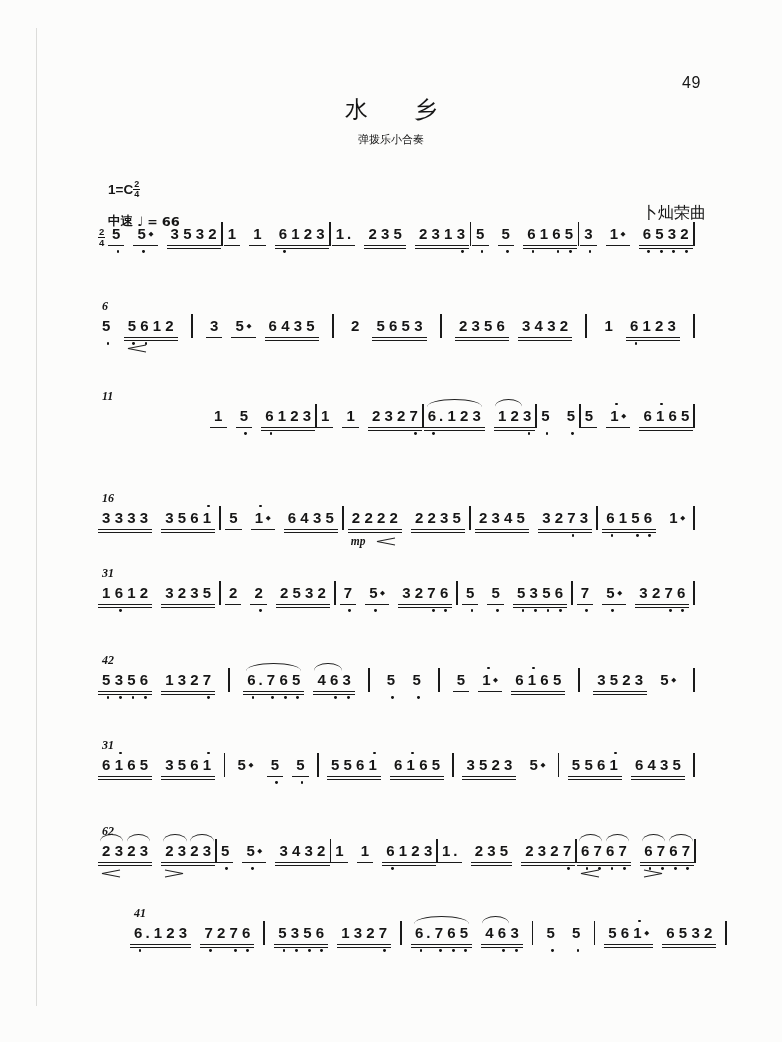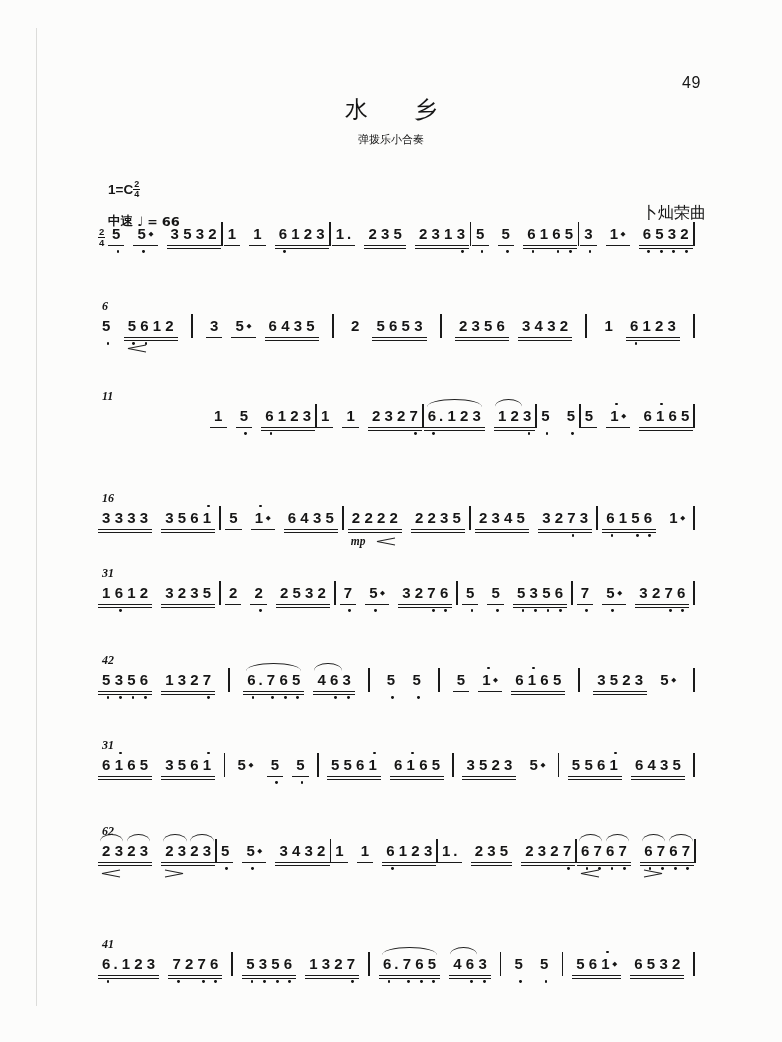--- a/index.html
+++ b/index.html
@@ -701,21 +701,21 @@
           <i class="slur" style="left: 53%; width: 44%;"></i>
           <span class="mark">
             <svg width="20" height="9">
               <path d="M1 1 L19 4.5 L1 8" fill="none" stroke="#222" stroke-width="1.1"></path>
             </svg>
           </span>
         </span>
       </span>
       <span class="bar"></span>
     </div>
-    <div class="sys" style="top: 956px;">
+    <div class="sys" style="top: 925px; margin-left: 32px;">
       <span class="mnum">41</span>
       <span class="measure">
         <span class="grp u2">
           <span class="note"><span class="d">6</span><span class="aug">.</span><i class="lodot"></i></span>
           <span class="note"><span class="d">1</span></span>
           <span class="note"><span class="d">2</span></span>
           <span class="note"><span class="d">3</span></span>
         </span>
         <span class="grp u2">
           <span class="note"><span class="d">7</span><i class="lodot"></i></span>

